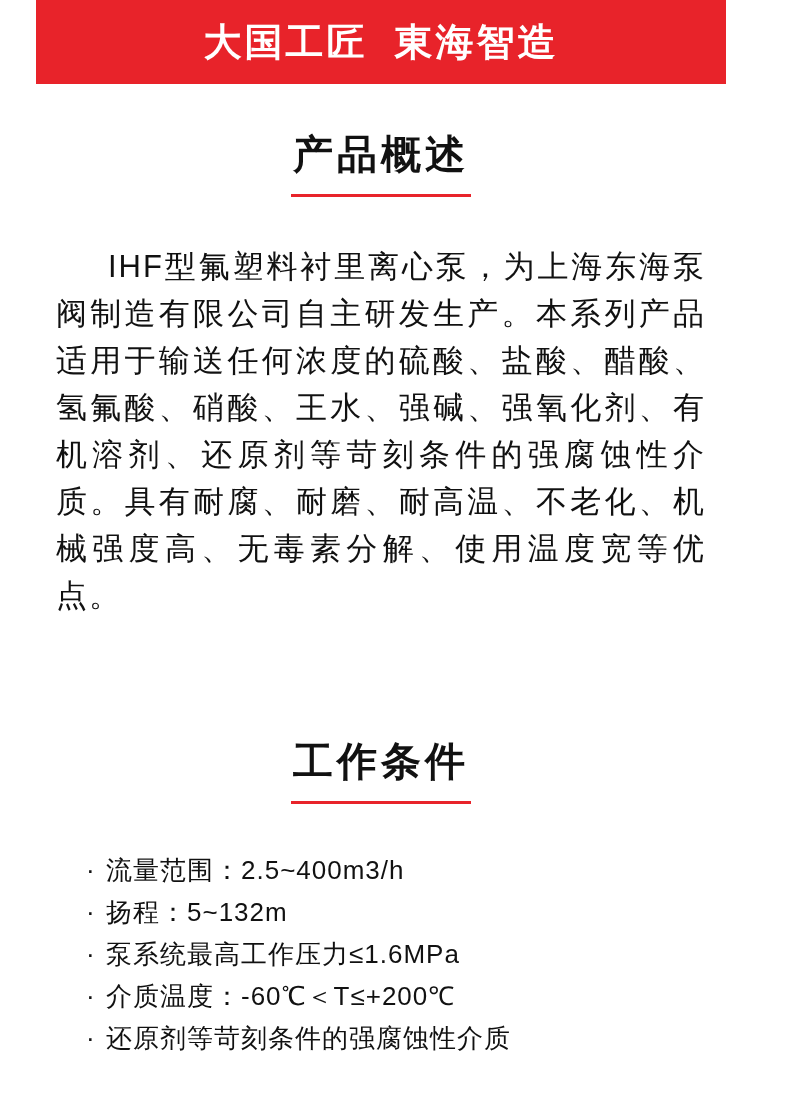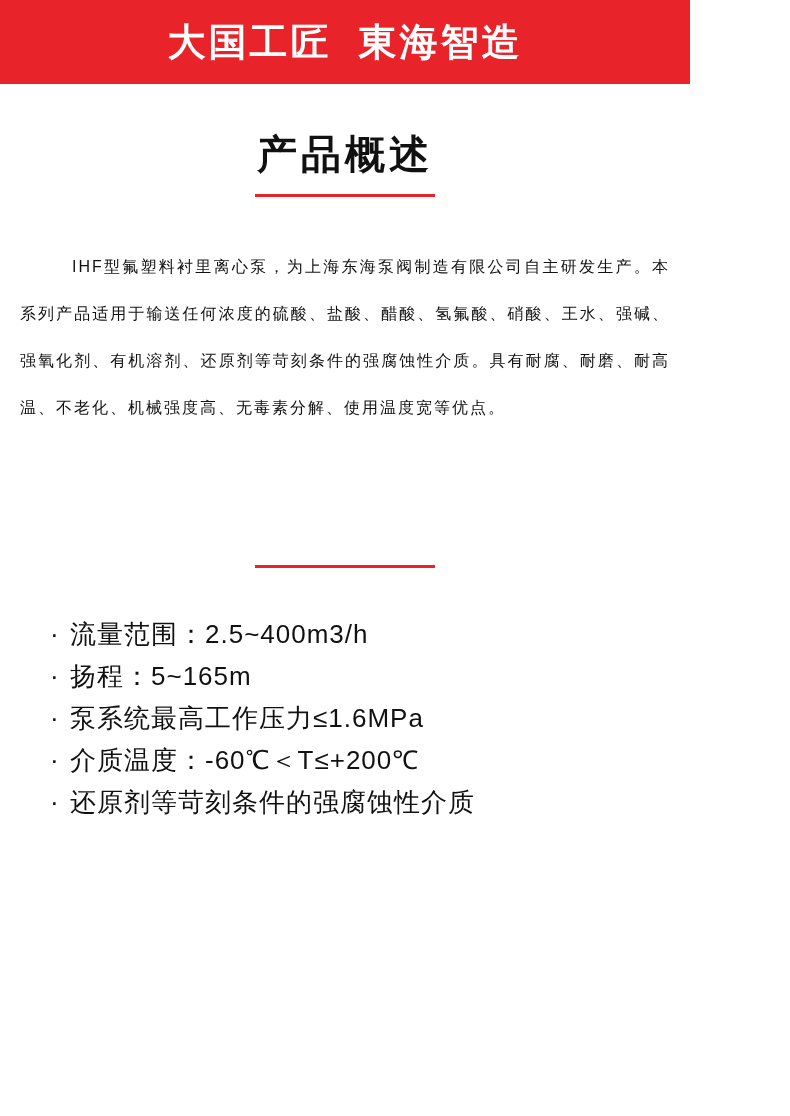--- a/index.html
+++ b/index.html
@@ -13,20 +13,21 @@
     font-family: "Liberation Sans", sans-serif;
     color: #1a1a1a;
     overflow: hidden;
   }
 
   .page {
     position: relative;
     width: 690px;
     height: 1116px;
     box-sizing: border-box;
+    margin-left: 36px;
   }
 
   
   .banner {
     width: 100%;
     height: 84px;
     background: #e8232a;
     display: flex;
     align-items: center;
     justify-content: center;
@@ -58,21 +59,21 @@
   .title-rule {
     width: 180px;
     height: 3px;
     background: #e8232a;
     margin: 16px auto 0 auto;
   }
 
   
   .paragraph {
     margin-top: 46px;
-    font-size: 16px;
+    font-size: 31px;
     line-height: 47px;
     color: #111111;
     text-align: justify;
     text-align-last: left;
     text-indent: 52px;
     letter-spacing: 2px;
     word-break: break-all;
     font-family: "Liberation Sans", sans-serif;
   }
 
@@ -122,31 +123,32 @@
       <div class="section-title">产品概述</div>
       <div class="title-rule"></div>
     </div>
     <div class="paragraph">IHF型氟塑料衬里离心泵，为上海东海泵阀制造有限公司自主研发生产。本系列产品适用于输送任何浓度的硫酸、盐酸、醋酸、氢氟酸、硝酸、王水、强碱、强氧化剂、有机溶剂、还原剂等苛刻条件的强腐蚀性介质。具有耐腐、耐磨、耐高温、不老化、机械强度高、无毒素分解、使用温度宽等优点。</div>
   </div>
 
   <div class="gap-1"></div>
 
   <div class="section">
     <div class="section-header">
+      <div class="section-title">工作条件</div>
       <div class="title-rule"></div>
     </div>
     <div class="gap-2"></div>
     <ul class="bullet-list">
       <li class="bullet-item">
         <span class="bullet-dot">·</span>
         <span class="bullet-text">流量范围：2.5~400m3/h</span>
       </li>
       <li class="bullet-item">
         <span class="bullet-dot">·</span>
-        <span class="bullet-text">扬程：5~165m</span>
+        <span class="bullet-text">扬程：5~132m</span>
       </li>
       <li class="bullet-item">
         <span class="bullet-dot">·</span>
         <span class="bullet-text">泵系统最高工作压力≤1.6MPa</span>
       </li>
       <li class="bullet-item">
         <span class="bullet-dot">·</span>
         <span class="bullet-text">介质温度：-60℃＜T≤+200℃</span>
       </li>
       <li class="bullet-item">

